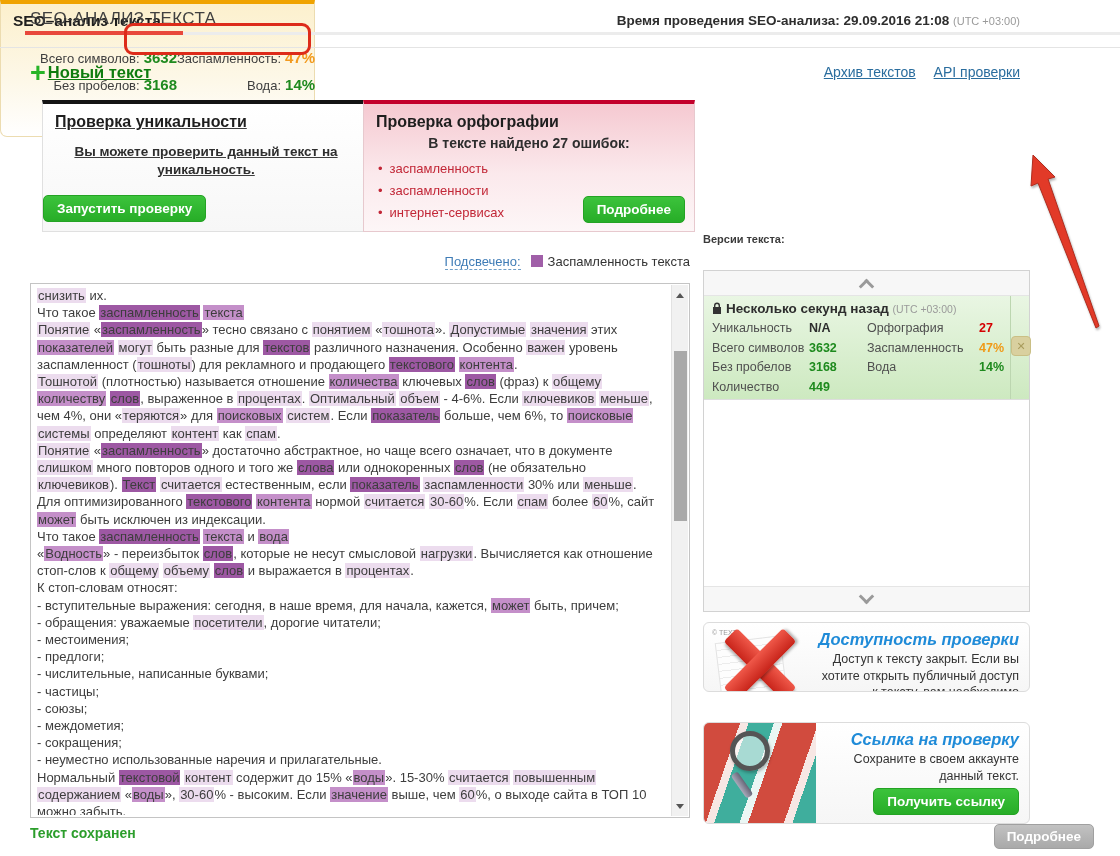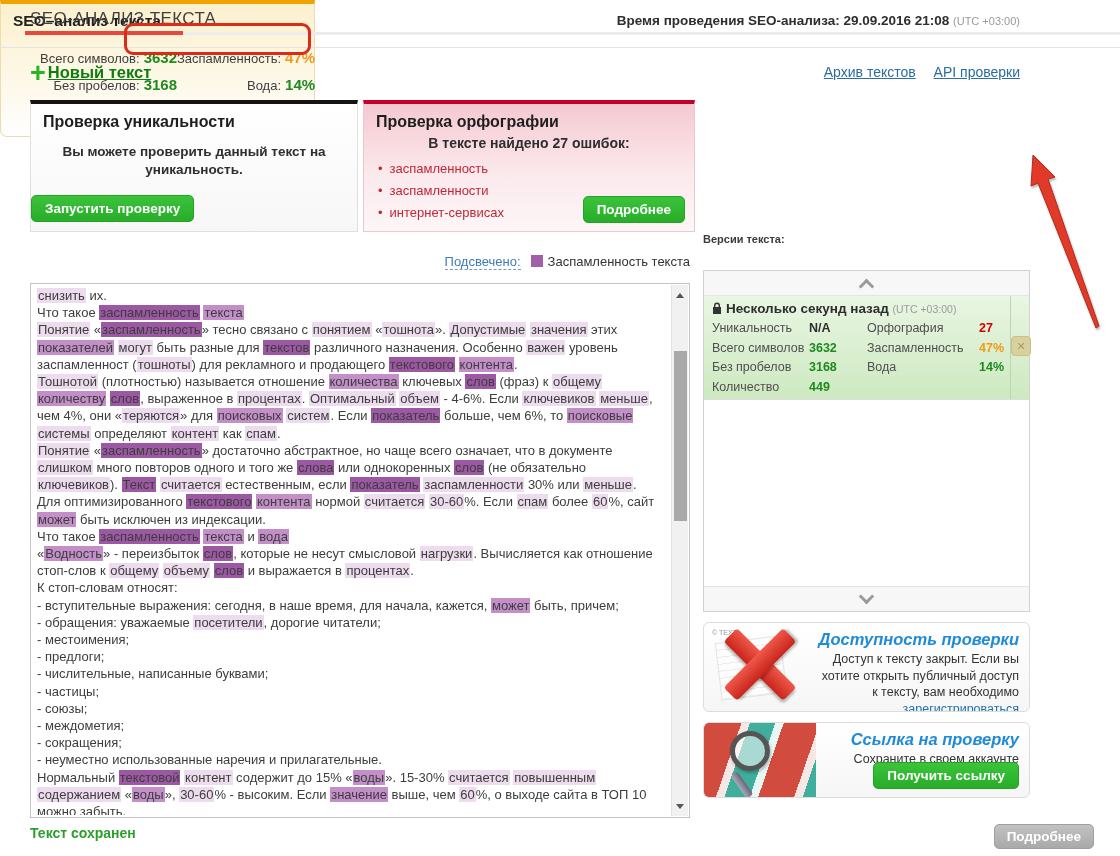--- a/index.html
+++ b/index.html
@@ -20,21 +20,21 @@
   .top-links { position:absolute; right:100px; top:64px; font-size:14px; }
   .top-links a { color:#2a6d9e; text-decoration:underline; margin-left:14px; cursor:pointer; }
 
   
   .panel { position:absolute; top:100px; height:132px; border:1px solid #e0e0e0; border-top-width:4px; border-top-style:solid; }
   .panel-title { font-weight:bold; font-size:16px; color:#1e1e1e; padding:9px 12px 2px; }
   .btn-green { display:inline-block; background:linear-gradient(#3cc33c,#27ad27); color:#fff; font-weight:bold; font-size:13.5px;
                padding:5px 13px; border-radius:5px; border:1px solid #24a324; cursor:pointer; }
   .btn-gray  { display:inline-block; background:linear-gradient(#c2c2c2,#a9a9a9); color:#fff; font-weight:bold; font-size:13.5px;
                padding:4px 12px; border-radius:5px; border:1px solid #a0a0a0; cursor:pointer; }
-  .panel-unique { left:30px; width:328px; border-top-color:#141414; background:linear-gradient(#ffffff,#f7f7f7); }
+  .panel-unique { left:42px; width:328px; border-top-color:#141414; background:linear-gradient(#ffffff,#f7f7f7);text-decoration:underline; }
   .panel-unique .body { text-align:center; font-weight:bold; font-size:13.5px; color:#2e2e2e; padding:10px 30px 0; line-height:18px; }
   .panel-unique .btn-row { position:absolute; left:0; right:0; bottom:9px; text-align:left; }
   .panel-spell { left:363px; width:332px; border-top-color:#c3002b; border-color:#e7c9ce; border-top-color:#c3002b;
                  background:linear-gradient(#f5c9d1,#fbe9ec 55%,#fdf6f7); }
   .panel-spell .subtitle { text-align:center; font-weight:bold; font-size:14px; color:#2e2e2e; padding-top:2px; }
   .panel-spell ul { list-style:none; padding:7px 0 0 14px; }
   .panel-spell li { color:#c22737; font-size:13px; line-height:22px; cursor:pointer; }
   .panel-spell li::before { content:"•"; margin-right:7px; }
   .panel-spell .btn-more { position:absolute; right:9px; bottom:8px; }
   .panel-seo { left:703px; top:97px; width:315px; height:137px; border:1px solid #ecdcb0; border-top:4px solid #f0a300;
@@ -94,22 +94,22 @@
   .v-empty { flex:1; background:#fff; }
 
   
   .promo { position:absolute; left:703px; width:327px; border:1px solid #dcdcdc; border-radius:6px;
            background:linear-gradient(#ffffff,#f6f6f6); display:flex; overflow:hidden; }
   .promo-img { width:112px; position:relative; flex:none; }
   .promo-body { flex:1; padding:7px 10px 6px 0; text-align:right; }
   .promo-title { color:#1f8bd8; font-style:italic; font-weight:bold; font-size:16.5px; margin-bottom:2px; }
   .promo-text { font-size:12.5px; color:#333; line-height:16.5px; }
   .promo-text a { color:#1f6fad; text-decoration:underline; cursor:pointer; }
-  .promo-access { top:622px; height:90px; }
-  .promo-link { top:722px; height:76px; }
+  .promo-access { top:622px; height:70px; }
+  .promo-link { top:722px; height:102px; }
   .doc-sketch { position:absolute; left:14px; top:16px; width:66px; height:58px; background:repeating-linear-gradient(#fdfdfd 0 6px,#ececec 6px 7px);
                 border:1px solid #e3e3e3; transform:rotate(-7deg); }
   .copyright { position:absolute; left:8px; top:6px; font-size:7px; color:#999; }
   .xbar { position:absolute; left:14px; top:32px; width:84px; height:19px; background:linear-gradient(#f0594a,#c8241a);
           border-radius:4px; box-shadow:2px 2px 3px rgba(0,0,0,.3); }
   .xbar.a { transform:rotate(45deg); } .xbar.b { transform:rotate(-45deg); }
   .stripes { position:absolute; inset:-22px; background:repeating-linear-gradient(115deg,#3fae9d 0 24px,#eaf6f4 24px 32px,#d14b3e 32px 66px,#f7e7e4 66px 74px);
              transform:rotate(-6deg); }
   .mag { position:absolute; left:26px; top:8px; width:40px; height:40px; border:5px solid #555; border-radius:50%;
          background:rgba(255,255,255,.55); box-shadow:1px 2px 3px rgba(0,0,0,.25); }

